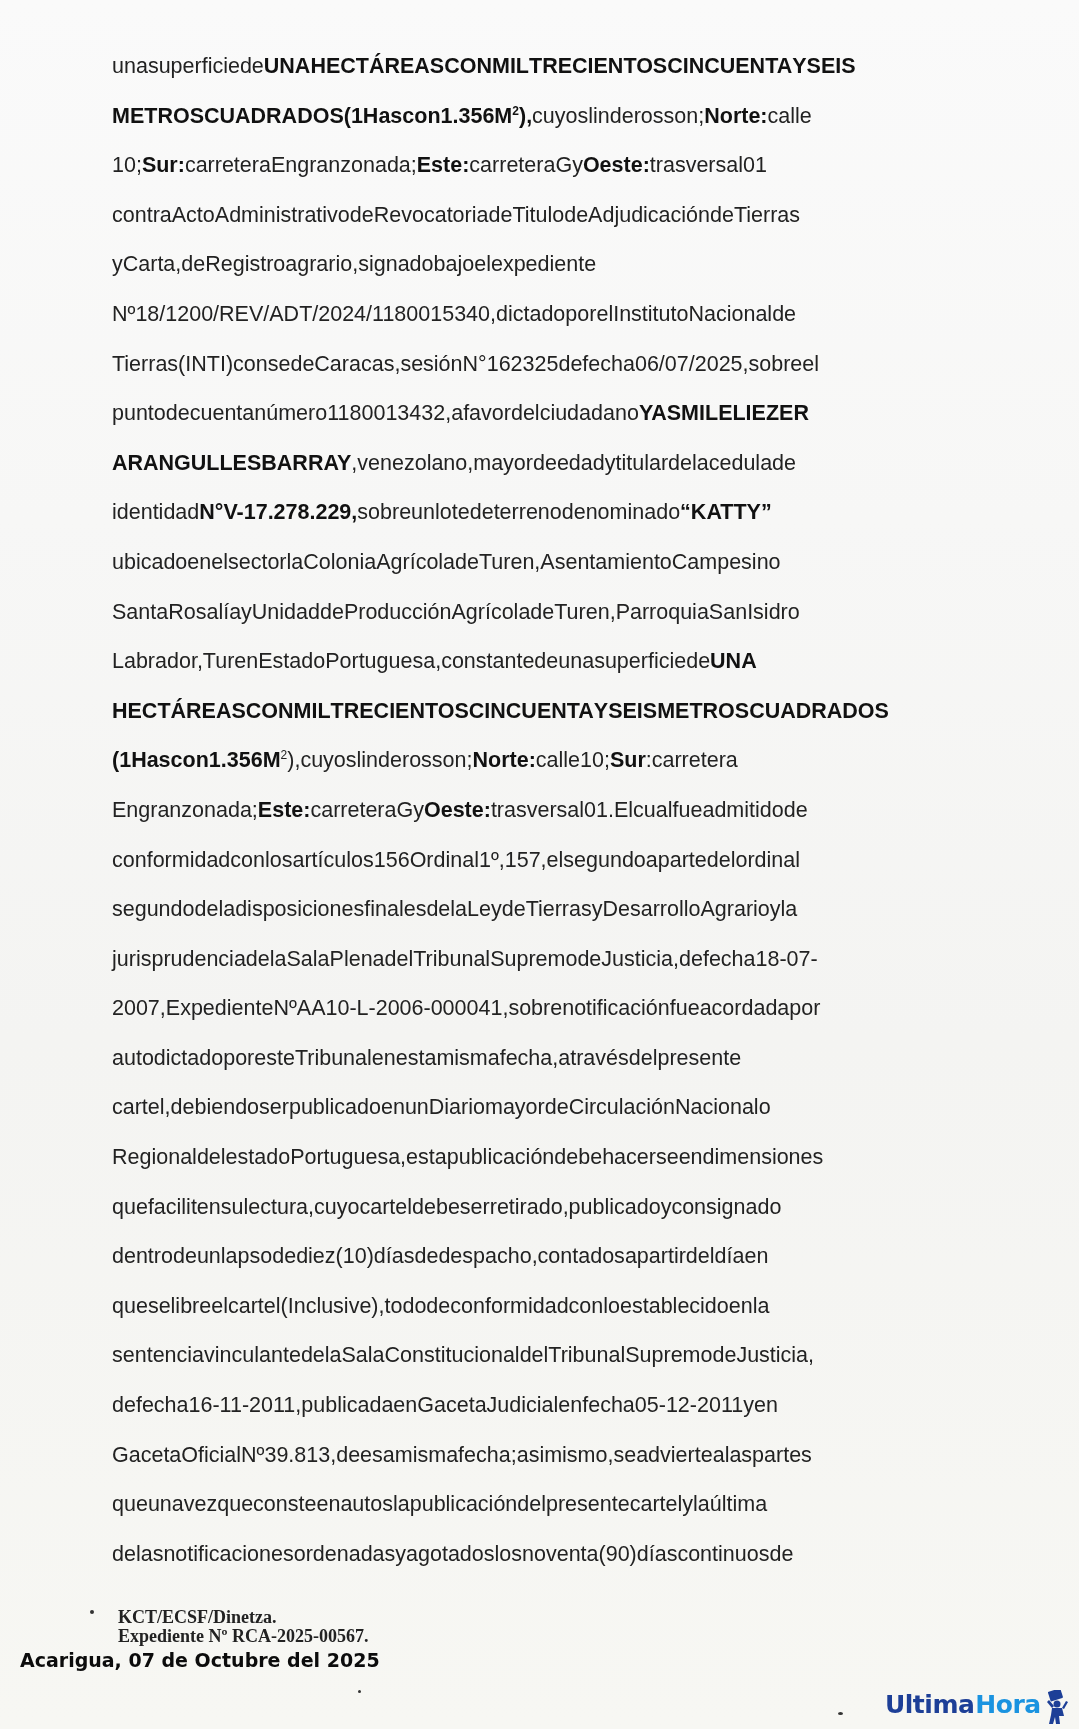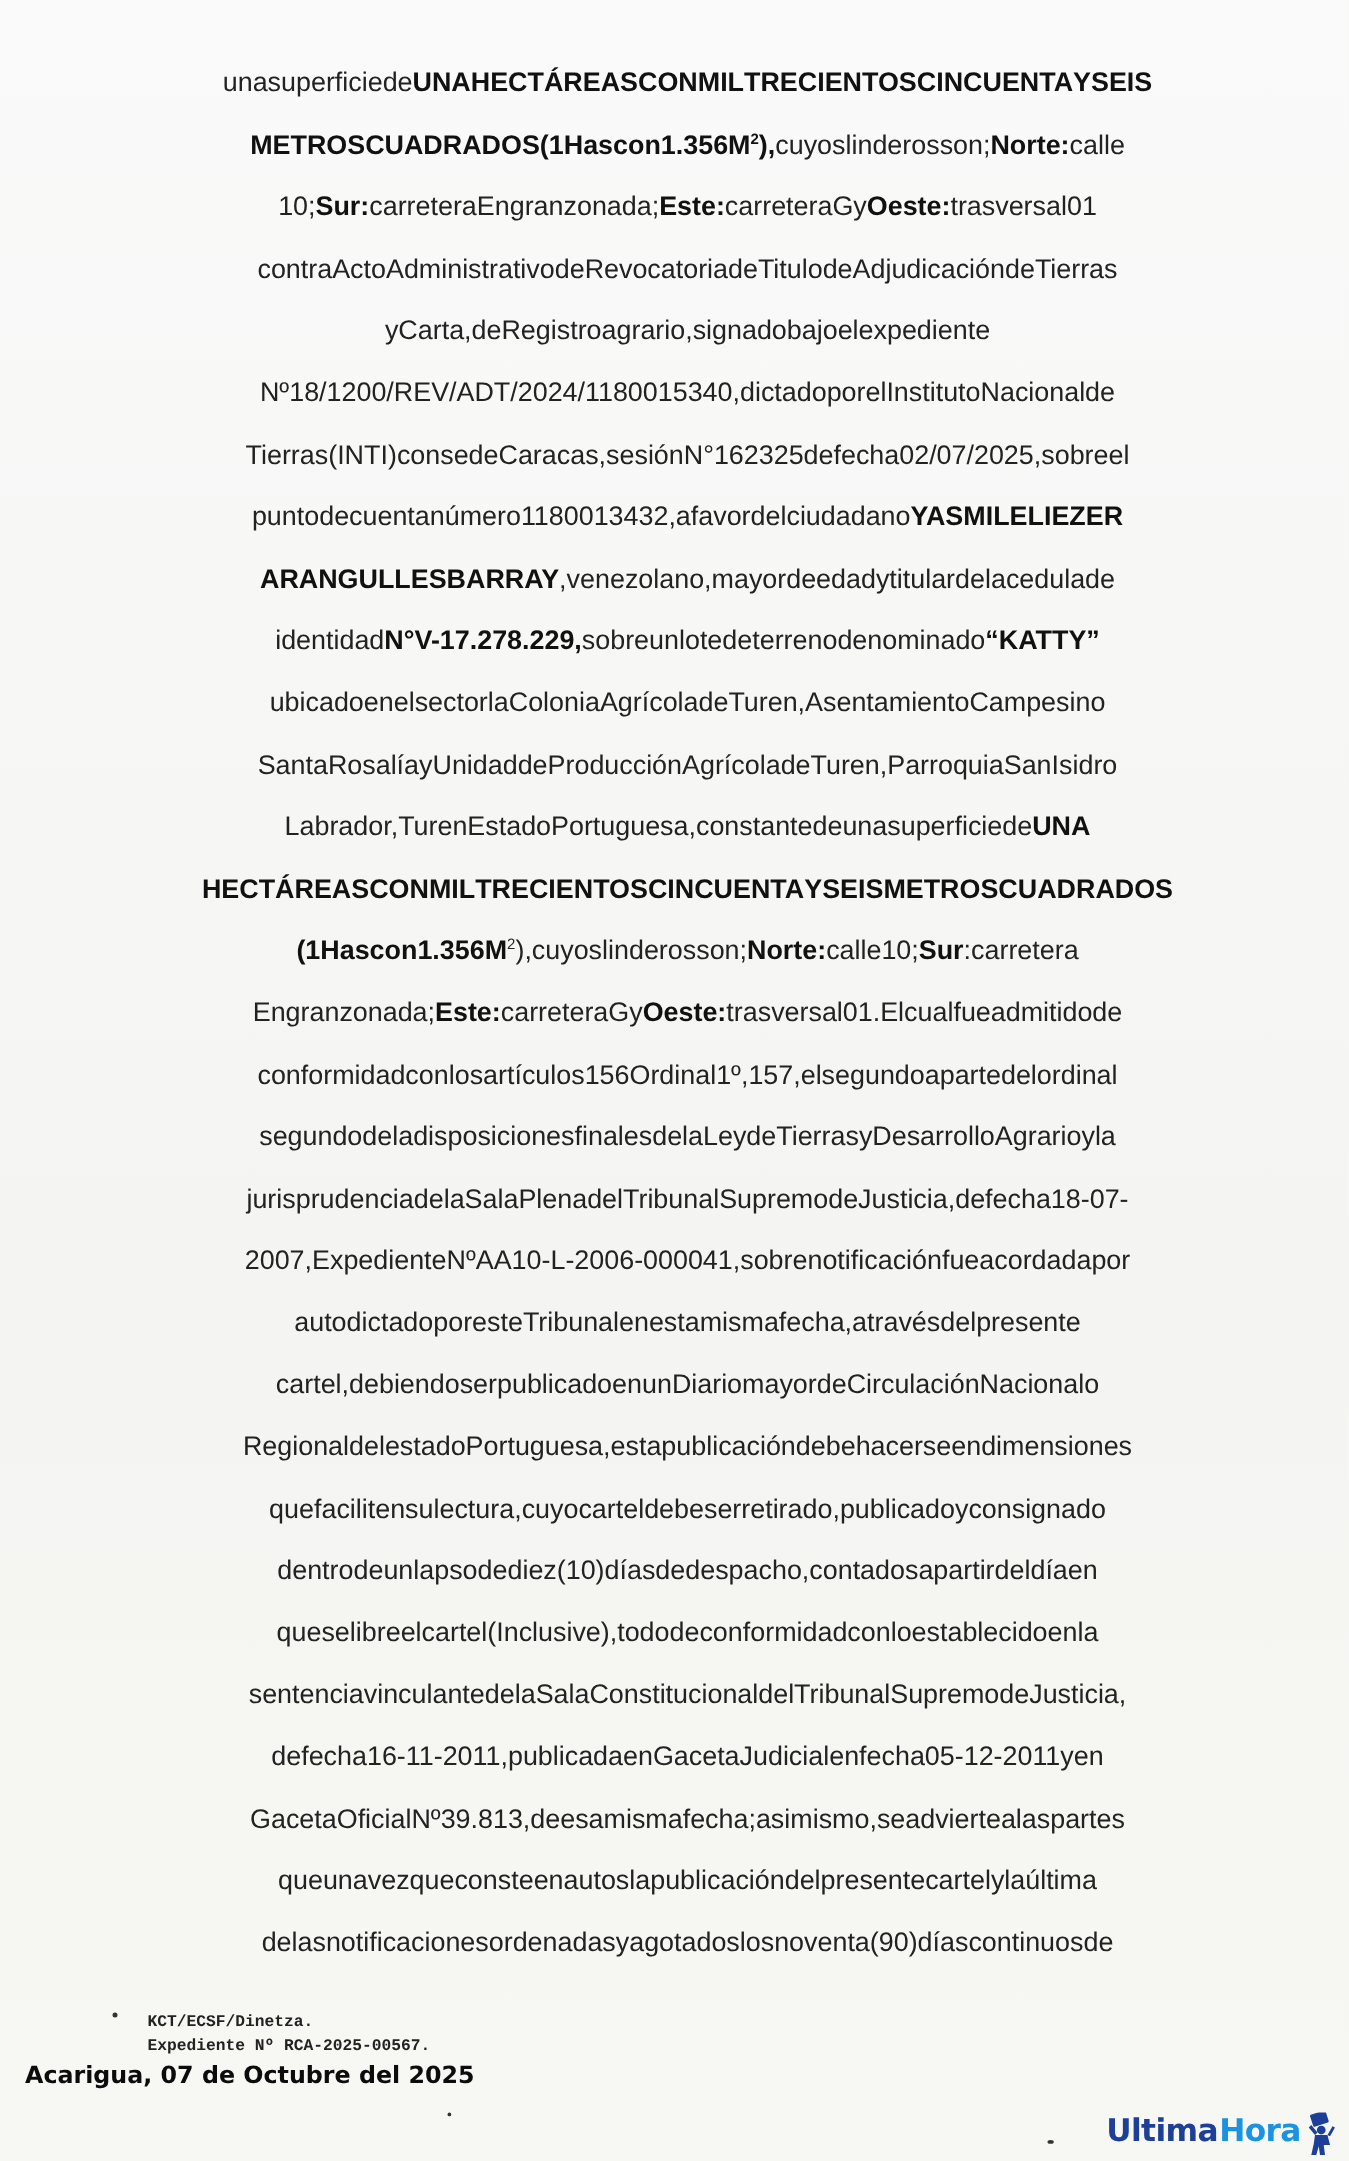--- a/index.html
+++ b/index.html
@@ -24,30 +24,30 @@
       top: 42px;
       width: 876px;
       font-family: "Liberation Sans", sans-serif;
       font-size: 21.5px;
       line-height: 49.6px;
       text-align: justify;
       text-align-last: justify;
       color: #222;
     }
     .line { display: block; white-space: nowrap; height: 49.6px; }
-    .line.justify { display: flex; justify-content: center; }
+    .line.justify { display: flex; justify-content: flex-start; }
     .line.justify span.w { display: inline-block; }
     .b { font-weight: bold; color: #111; }
     sup { font-size: 12px; line-height: 0; vertical-align: super; }
     .footer-ref {
       position: absolute;
       left: 118px;
       top: 1608px;
-      font-family: Liberation Mono, monospace;
-      font-size: 13px;
+      font-family: Liberation Serif, serif;
+      font-size: 18px;
       font-weight: bold;
       line-height: 19px;
       color: #222;
     }
     .footer-ref div { white-space: nowrap; }
     .caption {
       position: absolute;
       left: 20px;
       top: 1649px;
       font-family: "DejaVu Sans", sans-serif;
@@ -153,21 +153,21 @@
         <span class="w"><span>Tierras</span></span>
         <span class="w"><span>(INTI)</span></span>
         <span class="w"><span>con</span></span>
         <span class="w"><span>sede</span></span>
         <span class="w"><span>Caracas,</span></span>
         <span class="w"><span>sesión</span></span>
         <span class="w"><span>N°</span></span>
         <span class="w"><span>162325</span></span>
         <span class="w"><span>de</span></span>
         <span class="w"><span>fecha</span></span>
-        <span class="w"><span>02/07/2025,</span></span>
+        <span class="w"><span>06/07/2025,</span></span>
         <span class="w"><span>sobre</span></span>
         <span class="w"><span>el</span></span>
       </div>
       <div class="line justify">
         <span class="w"><span>punto</span></span>
         <span class="w"><span>de</span></span>
         <span class="w"><span>cuenta</span></span>
         <span class="w"><span>número</span></span>
         <span class="w"><span>1180013432,</span></span>
         <span class="w"><span>a</span></span>

